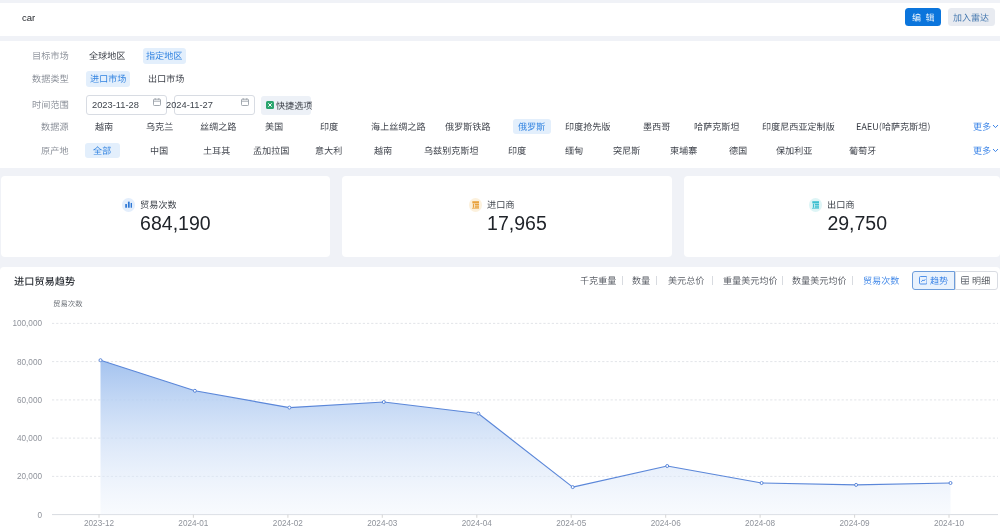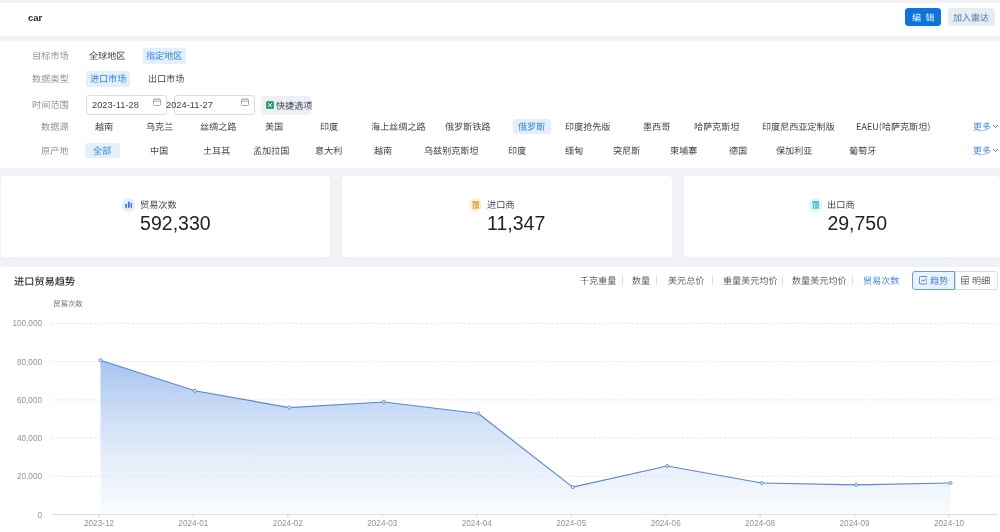--- a/index.html
+++ b/index.html
@@ -5,21 +5,21 @@
 .abs{position:absolute}
 .white{background:#fff;position:absolute}
 </style></head><body>
 <div style="position:relative;width:1000px;height:532px">
 <div class="white" style="left:0;top:3px;width:1000px;height:32.5px"></div>
 <div class="white" style="left:0;top:40.5px;width:1000px;height:127.5px"></div>
 <div class="white" style="left:1px;top:176.4px;width:328.5px;height:80.2px;border-radius:4px"></div>
 <div class="white" style="left:342px;top:176.4px;width:330px;height:80.2px;border-radius:4px"></div>
 <div class="white" style="left:683.5px;top:176.4px;width:316.5px;height:80.2px;border-radius:4px"></div>
 <div class="white" style="left:0;top:266.5px;width:1000px;height:265.5px;border-radius:4px 4px 0 0"></div>
-<div class="abs" style="left:28px;top:13.4px;font-size:9.5px;font-weight:700;color:#26292e;line-height:10px">car</div>
+<div class="abs" style="left:22px;top:13.4px;font-size:9.5px;font-weight:400;color:#26292e;line-height:10px">car</div>
 <div class="abs" style="left:905px;top:8.2px;width:36.2px;height:18.3px;background:#0b75dc;border-radius:3.5px"></div>
 <svg style="position:absolute;left:911.85px;top:12.97px" width="22.5" height="9.3" viewBox="0 -7.92 22.5 9.27">
       <path d="M0.4 -0.5 0.5 0.1C1.3 -0.2 2.2 -0.5 3.1 -0.9L3.0 -1.5C2.0 -1.1 1.0 -0.7 0.4 -0.5ZM0.5 -3.8C0.7 -3.9 0.9 -3.9 1.8 -4.0C1.5 -3.5 1.2 -3.0 1.0 -2.8C0.8 -2.5 0.6 -2.3 0.4 -2.2C0.5 -2.1 0.6 -1.8 0.6 -1.6C0.8 -1.7 1.1 -1.8 3.1 -2.3C3.0 -2.4 3.0 -2.7 3.0 -2.9L1.5 -2.5C2.1 -3.4 2.8 -4.4 3.3 -5.4L2.7 -5.7C2.6 -5.3 2.4 -5.0 2.2 -4.7L1.2 -4.5C1.7 -5.3 2.2 -6.4 2.6 -7.3L1.9 -7.6C1.6 -6.5 1.0 -5.3 0.8 -5.0C0.6 -4.7 0.5 -4.5 0.3 -4.4C0.4 -4.3 0.5 -3.9 0.5 -3.8ZM5.6 -3.1V-1.8H4.9V-3.1ZM6.1 -3.1H6.7V-1.8H6.1ZM4.3 -3.7V0.6H4.9V-1.3H5.6V0.4H6.1V-1.3H6.7V0.4H7.2V-1.3H7.8V0.1C7.8 0.1 7.8 0.1 7.7 0.2C7.7 0.2 7.5 0.2 7.3 0.1C7.4 0.3 7.5 0.5 7.5 0.7C7.8 0.7 8.0 0.6 8.2 0.6C8.3 0.5 8.4 0.3 8.4 0.1V-3.7L7.8 -3.7ZM7.2 -3.1H7.8V-1.8H7.2ZM5.4 -7.4C5.6 -7.2 5.7 -6.9 5.8 -6.6H3.7V-4.6C3.7 -3.2 3.6 -1.3 2.8 0.2C3.0 0.3 3.2 0.4 3.3 0.6C4.2 -0.9 4.3 -3.0 4.3 -4.5H8.3V-6.6H6.6C6.5 -6.9 6.3 -7.3 6.1 -7.6ZM4.3 -6.0H7.6V-5.0H4.3Z M18.5 -6.8H20.9V-5.8H18.5ZM17.8 -7.3V-5.3H21.5V-7.3ZM14.2 -3.0C14.3 -3.1 14.6 -3.1 14.9 -3.1H15.7V-1.8L13.9 -1.5L14.0 -0.8L15.7 -1.2V0.7H16.3V-1.3L17.3 -1.5L17.3 -2.1L16.3 -1.9V-3.1H17.1V-3.7H16.3V-5.1H15.7V-3.7H14.8C15.1 -4.3 15.3 -5.1 15.6 -5.8H17.2V-6.5H15.7C15.8 -6.8 15.9 -7.1 15.9 -7.4L15.3 -7.6C15.2 -7.2 15.1 -6.8 15.1 -6.5H13.9V-5.8H14.9C14.7 -5.1 14.5 -4.5 14.4 -4.3C14.3 -3.9 14.2 -3.6 14.0 -3.6C14.1 -3.4 14.2 -3.1 14.2 -3.0ZM20.8 -4.2V-3.5H18.5V-4.2ZM17.1 -0.7 17.2 -0.1 20.8 -0.4V0.7H21.5V-0.4L22.1 -0.5L22.1 -1.0L21.5 -1.0V-4.2H22.1V-4.8H17.3V-4.2H17.9V-0.7ZM20.8 -3.0V-2.2H18.5V-3.0ZM20.8 -1.7V-0.9L18.5 -0.8V-1.7Z" fill="#ffffff"></path>
     </svg>
 <div class="abs" style="left:947.5px;top:8.2px;width:47.8px;height:18.3px;background:#e8ebf1;border-radius:3.5px"></div>
 <svg style="position:absolute;left:953.40px;top:12.97px" width="36.0" height="9.3" viewBox="0 -7.92 36.0 9.27">
       <path d="M5.1 -6.4V0.6H5.8V-0.1H7.5V0.5H8.2V-6.4ZM5.8 -0.7V-5.8H7.5V-0.7ZM1.8 -7.4 1.7 -5.8H0.5V-5.2H1.7C1.7 -2.9 1.4 -0.9 0.3 0.3C0.4 0.4 0.7 0.6 0.8 0.7C2.0 -0.6 2.3 -2.8 2.4 -5.2H3.8C3.7 -1.7 3.6 -0.5 3.4 -0.2C3.3 -0.1 3.2 -0.1 3.1 -0.1C2.9 -0.1 2.6 -0.1 2.1 -0.1C2.2 0.1 2.3 0.4 2.3 0.5C2.7 0.6 3.1 0.6 3.4 0.5C3.7 0.5 3.8 0.4 4.0 0.2C4.3 -0.2 4.3 -1.5 4.4 -5.5C4.4 -5.6 4.4 -5.8 4.4 -5.8H2.4L2.4 -7.4Z M11.7 -6.8C12.2 -6.4 12.7 -5.9 13.1 -5.3C12.5 -2.8 11.4 -0.9 9.4 0.1C9.5 0.2 9.9 0.5 10.0 0.7C11.8 -0.4 13.0 -2.1 13.7 -4.4C14.6 -2.6 15.3 -0.5 17.3 0.6C17.4 0.4 17.6 0.1 17.7 -0.1C14.7 -1.9 14.9 -5.3 12.1 -7.4Z M19.7 -4.9V-4.4H21.7V-4.9ZM19.5 -3.9V-3.4H21.7V-3.9ZM23.3 -3.9V-3.4H25.5V-3.9ZM23.3 -4.9V-4.4H25.3V-4.9ZM18.7 -6.0V-4.1H19.3V-5.5H22.1V-3.1H22.8V-5.5H25.7V-4.1H26.3V-6.0H22.8V-6.6H25.8V-7.2H19.2V-6.6H22.1V-6.0ZM22.1 -1.0V-0.1H20.1V-1.0ZM22.8 -1.0H24.9V-0.1H22.8ZM22.1 -1.5H20.1V-2.3H22.1ZM22.8 -1.5V-2.3H24.9V-1.5ZM19.4 -2.8V0.7H20.1V0.4H24.9V0.6H25.6V-2.8Z M27.7 -7.1C28.2 -6.5 28.6 -5.8 28.8 -5.3L29.4 -5.7C29.2 -6.1 28.7 -6.8 28.3 -7.4ZM32.3 -7.5C32.2 -6.9 32.2 -6.3 32.2 -5.8H29.9V-5.1H32.1C31.9 -3.6 31.4 -2.2 29.9 -1.4C30.0 -1.3 30.2 -1.1 30.3 -0.9C31.5 -1.6 32.2 -2.6 32.5 -3.8C33.4 -2.8 34.4 -1.7 34.9 -1.0L35.5 -1.4C34.9 -2.2 33.7 -3.5 32.7 -4.5L32.8 -5.1H35.5V-5.8H32.9C32.9 -6.4 32.9 -6.9 33.0 -7.5ZM29.4 -4.2H27.4V-3.6H28.7V-1.2C28.3 -1.0 27.8 -0.6 27.3 -0.0L27.8 0.6C28.3 -0.1 28.7 -0.6 29.0 -0.6C29.2 -0.6 29.5 -0.3 29.9 -0.1C30.5 0.4 31.2 0.5 32.4 0.5C33.2 0.5 34.9 0.4 35.5 0.4C35.5 0.2 35.6 -0.2 35.7 -0.3C34.8 -0.2 33.5 -0.2 32.4 -0.2C31.4 -0.2 30.6 -0.2 30.0 -0.6C29.7 -0.8 29.5 -1.0 29.4 -1.1Z" fill="#3f74ad"></path>
     </svg>
 <svg style="position:absolute;left:32.20px;top:50.76px" width="36.8" height="9.5" viewBox="0 -8.10 36.8 9.48">
       <path d="M2.1 -4.3H7.0V-2.8H2.1ZM2.1 -5.0V-6.5H7.0V-5.0ZM2.1 -2.1H7.0V-0.6H2.1ZM1.5 -7.2V0.7H2.1V0.1H7.0V0.7H7.7V-7.2Z M13.5 -7.0V-6.4H17.5V-7.0ZM16.4 -3.0C16.8 -2.1 17.2 -0.9 17.4 -0.1L18.0 -0.4C17.8 -1.1 17.4 -2.3 17.0 -3.2ZM13.7 -3.1C13.5 -2.2 13.1 -1.2 12.5 -0.5C12.7 -0.5 13.0 -0.3 13.1 -0.2C13.6 -0.9 14.1 -1.9 14.4 -3.0ZM13.1 -4.8V-4.2H15.1V-0.2C15.1 -0.0 15.0 -0.0 14.9 0.0C14.8 0.0 14.3 0.0 13.8 -0.0C13.9 0.2 14.0 0.5 14.1 0.7C14.7 0.7 15.1 0.7 15.4 0.6C15.7 0.5 15.8 0.2 15.8 -0.2V-4.2H18.0V-4.8ZM11.1 -7.7V-5.8H9.7V-5.1H10.9C10.6 -4.0 10.0 -2.7 9.4 -2.0C9.5 -1.8 9.7 -1.5 9.8 -1.3C10.3 -1.9 10.7 -2.9 11.1 -3.9V0.7H11.7V-4.1C12.1 -3.6 12.4 -3.1 12.6 -2.8L13.0 -3.3C12.8 -3.6 12.0 -4.6 11.7 -4.9V-5.1H13.0V-5.8H11.7V-7.7Z M22.2 -7.6C22.4 -7.2 22.7 -6.7 22.8 -6.4H18.9V-5.7H22.6V-4.5H19.8V-0.3H20.5V-3.8H22.6V0.7H23.3V-3.8H25.6V-1.2C25.6 -1.1 25.6 -1.0 25.4 -1.0C25.3 -1.0 24.7 -1.0 24.1 -1.0C24.2 -0.8 24.3 -0.6 24.3 -0.4C25.1 -0.4 25.6 -0.4 25.9 -0.5C26.2 -0.6 26.3 -0.8 26.3 -1.2V-4.5H23.3V-5.7H27.1V-6.4H23.5L23.6 -6.4C23.5 -6.8 23.1 -7.4 22.9 -7.8Z M31.4 -4.0C31.5 -4.1 31.8 -4.1 32.2 -4.1H32.8C32.4 -3.1 31.8 -2.3 30.9 -1.7L30.8 -2.2L29.8 -1.9V-4.8H30.9V-5.5H29.8V-7.6H29.2V-5.5H28.1V-4.8H29.2V-1.6C28.7 -1.5 28.3 -1.3 27.9 -1.2L28.2 -0.5C29.0 -0.8 30.0 -1.2 31.0 -1.6L30.9 -1.7C31.1 -1.6 31.3 -1.4 31.4 -1.3C32.3 -1.9 33.1 -2.9 33.5 -4.1H34.3C33.7 -2.1 32.7 -0.6 31.1 0.3C31.2 0.4 31.5 0.6 31.6 0.7C33.2 -0.3 34.3 -1.9 34.9 -4.1H35.5C35.4 -1.4 35.2 -0.3 34.9 -0.1C34.8 0.0 34.8 0.0 34.6 0.0C34.4 0.0 34.1 0.0 33.7 0.0C33.8 0.2 33.9 0.5 33.9 0.7C34.3 0.7 34.7 0.7 34.9 0.7C35.2 0.6 35.3 0.6 35.5 0.3C35.8 -0.0 36.0 -1.2 36.2 -4.4C36.2 -4.5 36.2 -4.8 36.2 -4.8H32.5C33.5 -5.3 34.4 -6.1 35.4 -7.0L34.9 -7.4L34.7 -7.3H31.0V-6.6H34.0C33.2 -5.9 32.3 -5.3 32.0 -5.1C31.7 -4.9 31.3 -4.7 31.1 -4.6C31.2 -4.5 31.3 -4.1 31.4 -4.0Z" fill="#8b9099"></path>
@@ -171,33 +171,33 @@
     </svg>
 <div class="abs" style="left:121.5px;top:198px;width:13.6px;height:13.6px;border-radius:50%;background:#e3eefc"></div>
 <svg class="abs" style="left:124.5px;top:201.0px" width="7.6" height="7.6" viewBox="0 0 7 7">
 <rect x="0.2" y="2.8" width="1.6" height="3.4" fill="#2e77d4"></rect>
       <rect x="2.7" y="0.6" width="1.6" height="5.6" fill="#2e77d4"></rect>
       <rect x="5.2" y="1.8" width="1.6" height="4.4" fill="#2e77d4"></rect>
     </svg>
 <svg style="position:absolute;left:139.70px;top:200.06px" width="36.8" height="9.5" viewBox="0 -8.10 36.8 9.48">
       <path d="M4.2 -2.8V-2.0C4.2 -1.3 4.0 -0.4 0.6 0.2C0.8 0.3 1.0 0.6 1.0 0.8C4.5 0.0 4.9 -1.1 4.9 -2.0V-2.8ZM4.8 -0.6C6.0 -0.3 7.5 0.3 8.3 0.7L8.6 0.1C7.8 -0.3 6.3 -0.8 5.2 -1.1ZM1.7 -3.7V-0.8H2.4V-3.1H6.9V-0.9H7.6V-3.7ZM1.2 -4.0C1.4 -4.1 1.6 -4.2 3.6 -4.9C3.7 -4.7 3.7 -4.4 3.8 -4.3L4.4 -4.5C4.2 -5.0 3.8 -5.8 3.4 -6.4L2.8 -6.2C3.0 -5.9 3.1 -5.7 3.3 -5.4L1.9 -5.0V-6.7C2.7 -6.8 3.6 -7.0 4.2 -7.1L3.9 -7.7C3.2 -7.5 2.1 -7.3 1.2 -7.2V-5.2C1.2 -4.8 1.0 -4.6 0.9 -4.5C1.0 -4.4 1.1 -4.1 1.2 -4.0ZM4.6 -7.3V-6.7H5.9C5.7 -5.6 5.4 -4.8 4.2 -4.4C4.4 -4.3 4.5 -4.0 4.6 -3.9C5.9 -4.4 6.3 -5.4 6.5 -6.7H7.7C7.6 -5.4 7.5 -4.9 7.4 -4.8C7.3 -4.7 7.2 -4.7 7.1 -4.7C6.9 -4.7 6.6 -4.7 6.2 -4.7C6.3 -4.6 6.4 -4.3 6.4 -4.1C6.8 -4.1 7.2 -4.1 7.4 -4.1C7.6 -4.2 7.8 -4.2 7.9 -4.4C8.1 -4.6 8.3 -5.3 8.4 -7.0C8.4 -7.1 8.4 -7.3 8.4 -7.3Z M11.6 -5.3H16.1V-4.4H11.6ZM11.6 -6.7H16.1V-5.8H11.6ZM10.9 -7.3V-3.8H11.9C11.3 -2.9 10.5 -2.2 9.6 -1.6C9.7 -1.5 10.0 -1.3 10.1 -1.2C10.6 -1.5 11.1 -1.9 11.6 -2.4H12.9C12.3 -1.4 11.3 -0.5 10.3 0.1C10.5 0.2 10.8 0.4 10.9 0.6C11.9 -0.1 13.0 -1.2 13.6 -2.4H14.9C14.4 -1.3 13.7 -0.3 12.9 0.3C13.0 0.5 13.3 0.7 13.4 0.8C14.3 0.1 15.1 -1.1 15.6 -2.4H16.7C16.6 -0.8 16.4 -0.1 16.2 0.1C16.1 0.2 16.0 0.2 15.9 0.2C15.7 0.2 15.3 0.2 14.8 0.1C14.9 0.3 15.0 0.6 15.0 0.7C15.5 0.8 15.9 0.8 16.2 0.7C16.4 0.7 16.6 0.7 16.8 0.5C17.1 0.2 17.3 -0.6 17.4 -2.7C17.5 -2.8 17.5 -3.0 17.5 -3.0H12.2C12.4 -3.2 12.6 -3.5 12.7 -3.8H16.8V-7.3Z M18.9 -6.6C19.5 -6.2 20.3 -5.7 20.7 -5.3L21.1 -5.9C20.8 -6.3 20.0 -6.8 19.3 -7.1ZM18.8 -0.7 19.4 -0.2C20.0 -1.0 20.7 -2.1 21.2 -3.0L20.7 -3.5C20.1 -2.5 19.3 -1.3 18.8 -0.7ZM22.6 -7.7C22.3 -6.3 21.8 -4.8 21.1 -3.9C21.2 -3.8 21.6 -3.6 21.7 -3.5C22.1 -4.1 22.4 -4.7 22.7 -5.5H26.1C25.9 -4.8 25.6 -4.1 25.4 -3.7C25.6 -3.6 25.9 -3.5 26.0 -3.4C26.3 -4.0 26.7 -5.0 27.0 -5.9L26.5 -6.2L26.3 -6.2H22.9C23.1 -6.6 23.2 -7.1 23.3 -7.6ZM23.6 -5.0V-4.5C23.6 -3.1 23.4 -1.1 20.6 0.2C20.8 0.4 21.0 0.6 21.1 0.8C22.9 -0.1 23.7 -1.3 24.1 -2.4C24.6 -1.0 25.4 0.1 26.8 0.7C26.9 0.5 27.1 0.2 27.2 0.1C25.6 -0.5 24.8 -1.9 24.4 -3.8C24.4 -4.0 24.4 -4.2 24.4 -4.5V-5.0Z M31.7 -7.6C31.5 -7.2 31.2 -6.7 31.0 -6.3L31.4 -6.1C31.7 -6.4 32.0 -6.9 32.3 -7.3ZM28.4 -7.3C28.6 -6.9 28.9 -6.4 29.0 -6.1L29.5 -6.3C29.4 -6.6 29.2 -7.1 28.9 -7.5ZM31.4 -2.4C31.2 -1.9 30.9 -1.5 30.5 -1.2C30.2 -1.3 29.8 -1.5 29.5 -1.7C29.6 -1.9 29.7 -2.1 29.9 -2.4ZM28.6 -1.4C29.1 -1.2 29.6 -1.0 30.0 -0.8C29.4 -0.3 28.7 -0.0 28.0 0.1C28.1 0.3 28.2 0.5 28.3 0.7C29.2 0.4 29.9 0.1 30.6 -0.5C30.9 -0.3 31.2 -0.1 31.4 0.1L31.8 -0.4C31.6 -0.5 31.4 -0.7 31.0 -0.9C31.5 -1.4 31.9 -2.0 32.2 -2.8L31.8 -3.0L31.7 -3.0H30.2L30.4 -3.4L29.7 -3.6C29.7 -3.4 29.6 -3.2 29.5 -3.0H28.2V-2.4H29.2C29.0 -2.0 28.8 -1.7 28.6 -1.4ZM30.0 -7.7V-6.0H28.1V-5.4H29.8C29.3 -4.8 28.6 -4.3 28.0 -4.0C28.1 -3.9 28.3 -3.6 28.3 -3.5C28.9 -3.8 29.5 -4.3 30.0 -4.8V-3.7H30.6V-5.0C31.0 -4.6 31.6 -4.2 31.8 -4.0L32.2 -4.5C32.0 -4.7 31.2 -5.2 30.7 -5.4H32.5V-6.0H30.6V-7.7ZM33.4 -7.7C33.2 -6.0 32.7 -4.5 32.0 -3.5C32.2 -3.4 32.4 -3.2 32.5 -3.1C32.8 -3.4 33.0 -3.8 33.2 -4.3C33.4 -3.4 33.6 -2.6 34.0 -1.8C33.5 -1.0 32.8 -0.3 31.7 0.2C31.9 0.3 32.1 0.6 32.1 0.8C33.1 0.3 33.8 -0.4 34.3 -1.2C34.8 -0.4 35.4 0.2 36.1 0.7C36.2 0.5 36.4 0.2 36.5 0.1C35.8 -0.3 35.2 -1.0 34.7 -1.8C35.2 -2.8 35.5 -3.9 35.7 -5.3H36.3V-5.9H33.7C33.8 -6.5 33.9 -7.0 34.0 -7.6ZM35.0 -5.3C34.9 -4.2 34.7 -3.3 34.3 -2.5C34.0 -3.4 33.7 -4.3 33.6 -5.3Z" fill="#3f444c"></path>
     </svg>
-<div class="abs" style="left:140.1px;top:212.5px;font-size:19.5px;line-height:21px;color:#20242a">592,330</div>
+<div class="abs" style="left:140.1px;top:212.5px;font-size:19.5px;line-height:21px;color:#20242a">684,190</div>
 <div class="abs" style="left:468.5px;top:198px;width:13.6px;height:13.6px;border-radius:50%;background:#fcf1dd"></div>
 <svg class="abs" style="left:471.5px;top:201.0px" width="7.6" height="7.6" viewBox="0 0 7 7">
 <path d="M0.3 0.2 H6.7 V2.2 H0.3 Z" fill="#e8a23d"></path>
 <rect x="0.8" y="2.6" width="1.1" height="3.6" fill="#e8a23d"></rect>
 <rect x="2.6" y="2.6" width="4.1" height="1.6" fill="#e8a23d"></rect>
 <rect x="2.6" y="4.8" width="4.1" height="1.4" fill="#e8a23d"></rect>
 <rect x="0" y="6.3" width="7" height="0.7" fill="#e8a23d"></rect>
     </svg>
 <svg style="position:absolute;left:486.70px;top:200.06px" width="27.6" height="9.5" viewBox="0 -8.10 27.6 9.48">
       <path d="M0.7 -7.2C1.3 -6.7 1.9 -6.0 2.2 -5.6L2.7 -6.0C2.4 -6.4 1.7 -7.1 1.2 -7.5ZM6.6 -7.5V-6.1H5.1V-7.5H4.4V-6.1H3.1V-5.4H4.4V-4.3L4.4 -3.7H3.1V-3.1H4.3C4.2 -2.4 3.9 -1.7 3.2 -1.2C3.3 -1.1 3.6 -0.8 3.7 -0.7C4.5 -1.3 4.9 -2.2 5.0 -3.1H6.6V-0.7H7.3V-3.1H8.7V-3.7H7.3V-5.4H8.5V-6.1H7.3V-7.5ZM5.1 -5.4H6.6V-3.7H5.1L5.1 -4.3ZM2.4 -4.4H0.5V-3.8H1.7V-1.1C1.3 -1.0 0.8 -0.6 0.3 -0.0L0.8 0.6C1.3 -0.0 1.7 -0.6 2.1 -0.6C2.3 -0.6 2.5 -0.3 2.9 -0.0C3.6 0.4 4.3 0.5 5.5 0.5C6.4 0.5 8.0 0.4 8.7 0.4C8.7 0.2 8.8 -0.1 8.9 -0.3C8.0 -0.2 6.6 -0.1 5.5 -0.1C4.5 -0.1 3.7 -0.2 3.1 -0.6C2.8 -0.8 2.6 -1.0 2.4 -1.1Z M10.4 -6.8V0.5H11.1V-0.3H16.5V0.5H17.3V-6.8ZM11.1 -1.0V-6.1H16.5V-1.0Z M20.9 -5.9C21.1 -5.6 21.4 -5.1 21.5 -4.8L22.1 -5.1C22.0 -5.4 21.7 -5.8 21.5 -6.1ZM23.6 -3.7C24.2 -3.3 25.0 -2.7 25.4 -2.3L25.8 -2.8C25.4 -3.1 24.5 -3.7 23.9 -4.1ZM22.0 -4.1C21.6 -3.6 21.0 -3.1 20.4 -2.8C20.5 -2.7 20.7 -2.4 20.7 -2.3C21.3 -2.6 22.1 -3.3 22.5 -3.8ZM24.5 -6.1C24.3 -5.7 24.0 -5.2 23.8 -4.8H19.5V0.7H20.1V-4.2H25.9V-0.0C25.9 0.1 25.9 0.1 25.7 0.1C25.5 0.2 25.0 0.2 24.4 0.1C24.5 0.3 24.6 0.5 24.7 0.7C25.4 0.7 25.9 0.7 26.2 0.6C26.5 0.5 26.5 0.3 26.5 -0.0V-4.8H24.5C24.7 -5.1 25.0 -5.5 25.2 -5.9ZM21.3 -2.5V-0.0H21.9V-0.5H24.7V-2.5ZM21.9 -2.0H24.1V-1.0H21.9ZM22.5 -7.6C22.6 -7.3 22.7 -7.0 22.8 -6.7H19.0V-6.1H27.0V-6.7H23.6C23.5 -7.0 23.3 -7.4 23.1 -7.8Z" fill="#3f444c"></path>
     </svg>
-<div class="abs" style="left:487.1px;top:212.5px;font-size:19.5px;line-height:21px;color:#20242a">11,347</div>
+<div class="abs" style="left:487.1px;top:212.5px;font-size:19.5px;line-height:21px;color:#20242a">17,965</div>
 <div class="abs" style="left:808.8px;top:198px;width:13.6px;height:13.6px;border-radius:50%;background:#def5f6"></div>
 <svg class="abs" style="left:811.8px;top:201.0px" width="7.6" height="7.6" viewBox="0 0 7 7">
 <path d="M0.3 0.2 H6.7 V2.2 H0.3 Z" fill="#3bbfd0"></path>
 <rect x="0.8" y="2.6" width="1.1" height="3.6" fill="#3bbfd0"></rect>
 <rect x="2.6" y="2.6" width="4.1" height="1.6" fill="#3bbfd0"></rect>
 <rect x="2.6" y="4.8" width="4.1" height="1.4" fill="#3bbfd0"></rect>
 <rect x="0" y="6.3" width="7" height="0.7" fill="#3bbfd0"></rect>
     </svg>
 <svg style="position:absolute;left:827.00px;top:200.06px" width="27.6" height="9.5" viewBox="0 -8.10 27.6 9.48">
       <path d="M1.0 -3.1V0.2H7.5V0.7H8.2V-3.1H7.5V-0.5H5.0V-3.7H7.9V-6.9H7.1V-4.4H5.0V-7.7H4.2V-4.4H2.1V-6.9H1.4V-3.7H4.2V-0.5H1.7V-3.1Z M10.4 -6.8V0.5H11.1V-0.3H16.5V0.5H17.3V-6.8ZM11.1 -1.0V-6.1H16.5V-1.0Z M20.9 -5.9C21.1 -5.6 21.4 -5.1 21.5 -4.8L22.1 -5.1C22.0 -5.4 21.7 -5.8 21.5 -6.1ZM23.6 -3.7C24.2 -3.3 25.0 -2.7 25.4 -2.3L25.8 -2.8C25.4 -3.1 24.5 -3.7 23.9 -4.1ZM22.0 -4.1C21.6 -3.6 21.0 -3.1 20.4 -2.8C20.5 -2.7 20.7 -2.4 20.7 -2.3C21.3 -2.6 22.1 -3.3 22.5 -3.8ZM24.5 -6.1C24.3 -5.7 24.0 -5.2 23.8 -4.8H19.5V0.7H20.1V-4.2H25.9V-0.0C25.9 0.1 25.9 0.1 25.7 0.1C25.5 0.2 25.0 0.2 24.4 0.1C24.5 0.3 24.6 0.5 24.7 0.7C25.4 0.7 25.9 0.7 26.2 0.6C26.5 0.5 26.5 0.3 26.5 -0.0V-4.8H24.5C24.7 -5.1 25.0 -5.5 25.2 -5.9ZM21.3 -2.5V-0.0H21.9V-0.5H24.7V-2.5ZM21.9 -2.0H24.1V-1.0H21.9ZM22.5 -7.6C22.6 -7.3 22.7 -7.0 22.8 -6.7H19.0V-6.1H27.0V-6.7H23.6C23.5 -7.0 23.3 -7.4 23.1 -7.8Z" fill="#3f444c"></path>

